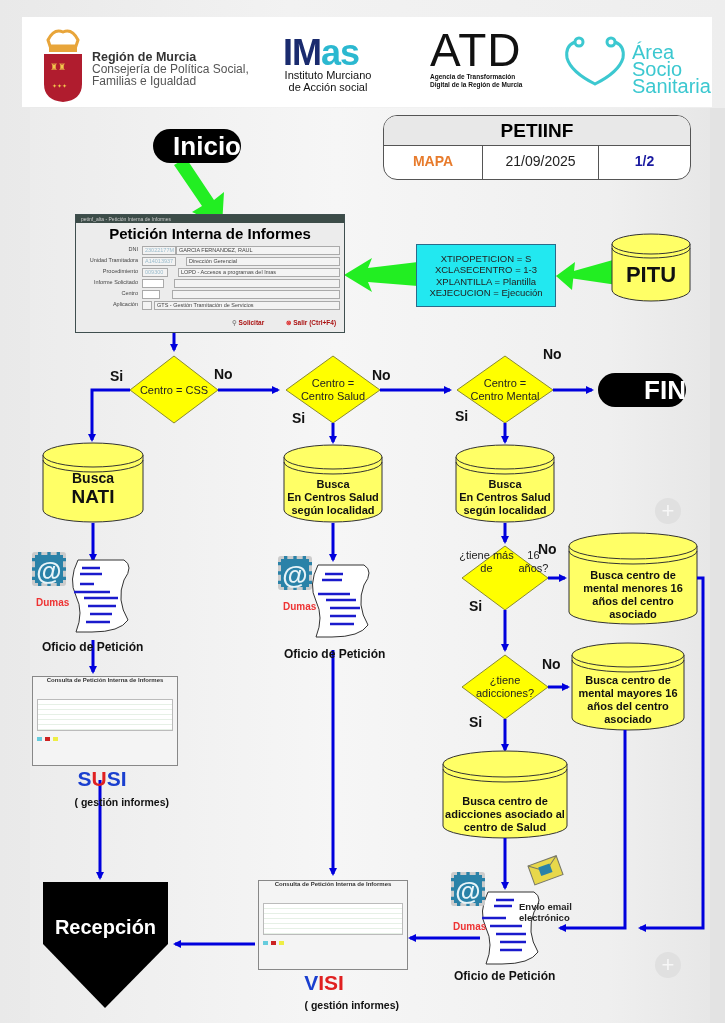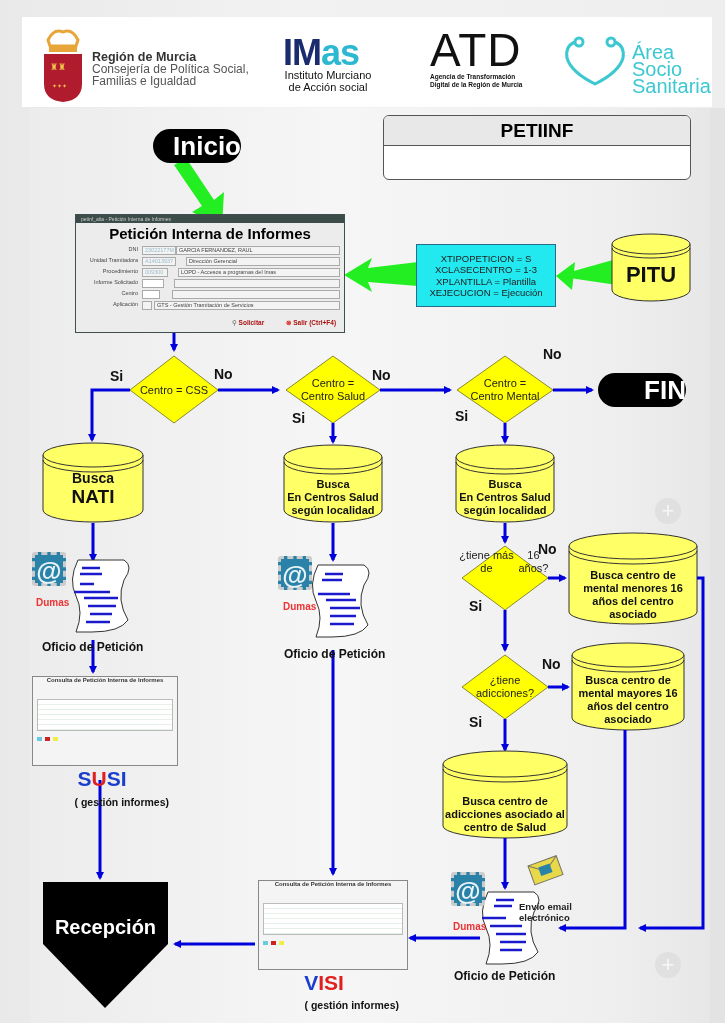--- a/index.html
+++ b/index.html
@@ -13,21 +13,21 @@
   .rstrip { left:710px; top:108px; width:15px; height:915px; background:#e3e3e3; }
   
   .murcia-text { left:92px; top:51px; font-size:12px; line-height:12px; color:#555; }
   .murcia-text .l1 { color:#333; font-weight:bold; font-size:12.5px; }
   .imas-logo { left:283px; top:36px; font-size:36px; font-weight:bold; letter-spacing:-1px; line-height:34px; }
   .imas-sub { left:272px; top:69px; width:112px; text-align:center; font-size:11px; line-height:12px; color:#111; }
   .atd-logo { left:430px; top:27px; font-size:46px; line-height:46px; color:#111; letter-spacing:1px; }
   .atd-sub { left:430px; top:73px; width:110px; font-size:6.5px; line-height:8px; color:#111; font-weight:bold; }
   .area-text { left:632px; top:44px; color:#3cc8d0; font-size:20px; line-height:17px; }
   
-  .info { left:383px; top:115px; width:306px; height:63px; border:1.3px solid #555; border-radius:6px;
+  .info { left:383px; top:115px; width:306px; height:63px; border:1.3px solid #555; border-radius:14px;
           background:#fff; overflow:hidden; }
   .info .top { height:29px; background:#e8e8e8; border-bottom:1.3px solid #555; text-align:center;
                font-weight:bold; font-size:19px; line-height:29px; }
   .info .row { display:flex; height:33px; }
   .info .cell { text-align:center; line-height:30px; font-size:14px; }
   .info .c1 { width:98px; color:#e77b2c; font-weight:bold; border-right:1.3px solid #555; }
   .info .c2 { width:115px; color:#222; border-right:1.3px solid #555; }
   .info .c3 { flex:1; color:#1a1aa0; font-weight:bold; }
   
   .term { background:#000; color:#fff; font-weight:bold; text-align:right; border-radius:20px; }
@@ -94,20 +94,25 @@
   <circle cx="16" cy="6" r="4" fill="none" stroke="#3cc8d0" stroke-width="3"></circle>
   <circle cx="48" cy="6" r="4" fill="none" stroke="#3cc8d0" stroke-width="3"></circle>
 </svg>
 <div class="abs area-text">
   <div>Área Socio</div>
   <div>Sanitaria</div>
 </div>
 
 <div class="abs info">
   <div class="top">PETIINF</div>
+  <div class="row">
+    <div class="cell c1">MAPA</div>
+    <div class="cell c2">21/09/2025</div>
+    <div class="cell c3">1/2</div>
+  </div>
 </div>
 
 <svg class="abs" style="left:0;top:0" width="725" height="1023">
   <defs>
     <marker id="ah" markerWidth="8" markerHeight="8" refX="6" refY="4" orient="auto" markerUnits="userSpaceOnUse">
       <path d="M0 0 L8 4 L0 8 Z" fill="#0000dd"></path>
     </marker>
   </defs>
 
   <path d="M174 165 L186 158 L214 200 L224 192 L222 226 L192 212 L202 206 Z" fill="#22ee22"></path>

